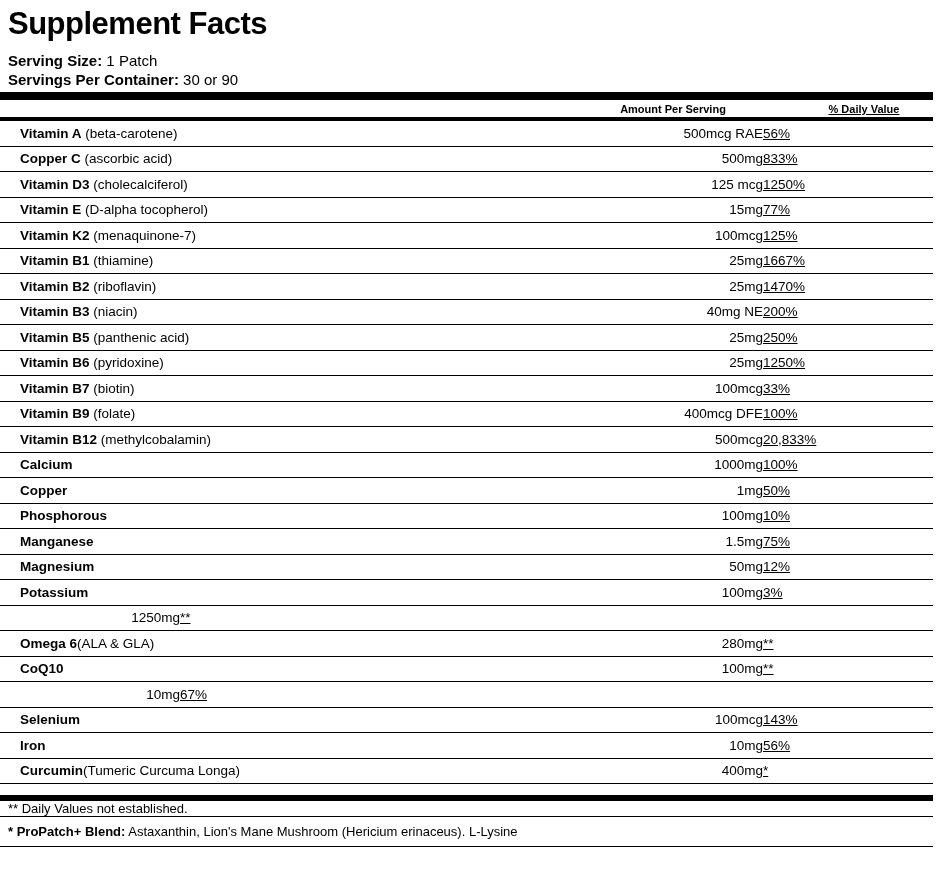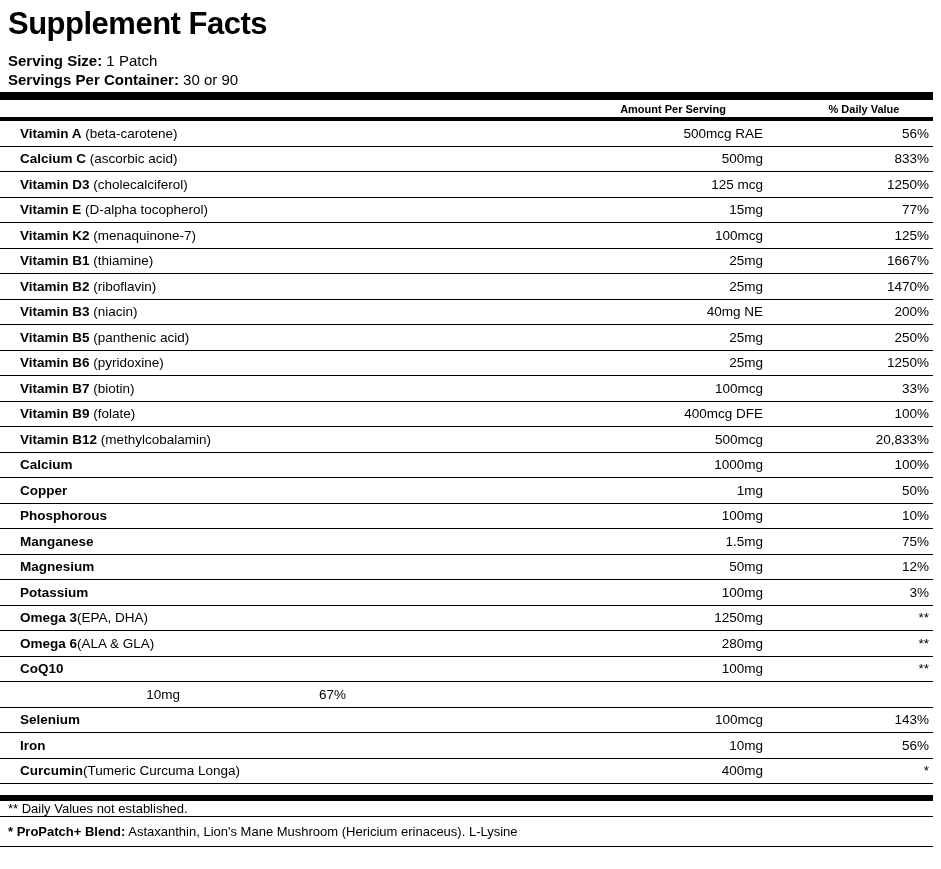--- a/index.html
+++ b/index.html
@@ -25,33 +25,33 @@
   .bar-med { height: 4px; }
   .bar-foot { height: 6px; }
 
   .col-header { position: relative; height: 17px; width: 933px; }
   .col-header span {
     position: absolute; top: 3px;
     font-size: 11px; font-weight: bold; white-space: nowrap;
     transform: translateX(-50%);
   }
   .hdr-amount { left: 673px; }
-  .hdr-dv { left: 864px; }
+  .hdr-dv { left: 864px; text-decoration: underline; }
 
   .rows { width: 933px; }
   .row {
     display: flex; align-items: center;
     height: 25.5px; box-sizing: border-box;
     border-bottom: 1.5px solid #000;
     font-size: 13.5px;
   }
   .cell-label { flex: 1; padding-left: 20px; white-space: nowrap; }
   .cell-label .nm { font-weight: bold; }
   .cell-amount { width: 180px; text-align: right; white-space: nowrap; }
-  .cell-dv { width: 170px; text-align: right; padding-right: 4px; box-sizing: border-box; white-space: nowrap; }
+  .cell-dv { width: 170px; text-align: left; padding-right: 4px; box-sizing: border-box; white-space: nowrap; text-decoration: underline; }
 
   .foot-gap { height: 11px; }
   .footnote {
     display: flex; align-items: center;
     width: 933px; box-sizing: border-box;
     border-bottom: 1.5px solid #000;
     padding-left: 8px; font-size: 13px; white-space: nowrap;
   }
   .footnote-1 { height: 16px; }
   .footnote-2 { height: 30px; }
@@ -79,21 +79,21 @@
   <div class="bar bar-med"></div>
 
   <div class="rows" id="rows">
   <div class="row">
     <div class="cell-label"><span class="nm">Vitamin A</span><span class="dt"> (beta-carotene)</span></div>
     <div class="cell-amount">500mcg RAE</div>
     <div class="cell-dv">56%</div>
   </div>
 
   <div class="row">
-    <div class="cell-label"><span class="nm">Calcium C</span><span class="dt"> (ascorbic acid)</span></div>
+    <div class="cell-label"><span class="nm">Copper C</span><span class="dt"> (ascorbic acid)</span></div>
     <div class="cell-amount">500mg</div>
     <div class="cell-dv">833%</div>
   </div>
 
   <div class="row">
     <div class="cell-label"><span class="nm">Vitamin D3</span><span class="dt"> (cholecalciferol)</span></div>
     <div class="cell-amount">125 mcg</div>
     <div class="cell-dv">1250%</div>
   </div>
 
@@ -187,21 +187,20 @@
     <div class="cell-dv">12%</div>
   </div>
 
   <div class="row">
     <div class="cell-label"><span class="nm">Potassium</span><span class="dt"></span></div>
     <div class="cell-amount">100mg</div>
     <div class="cell-dv">3%</div>
   </div>
 
   <div class="row">
-    <div class="cell-label"><span class="nm">Omega 3</span><span class="dt">(EPA, DHA)</span></div>
     <div class="cell-amount">1250mg</div>
     <div class="cell-dv">**</div>
   </div>
 
   <div class="row">
     <div class="cell-label"><span class="nm">Omega 6</span><span class="dt">(ALA &amp; GLA)</span></div>
     <div class="cell-amount">280mg</div>
     <div class="cell-dv">**</div>
   </div>
 

